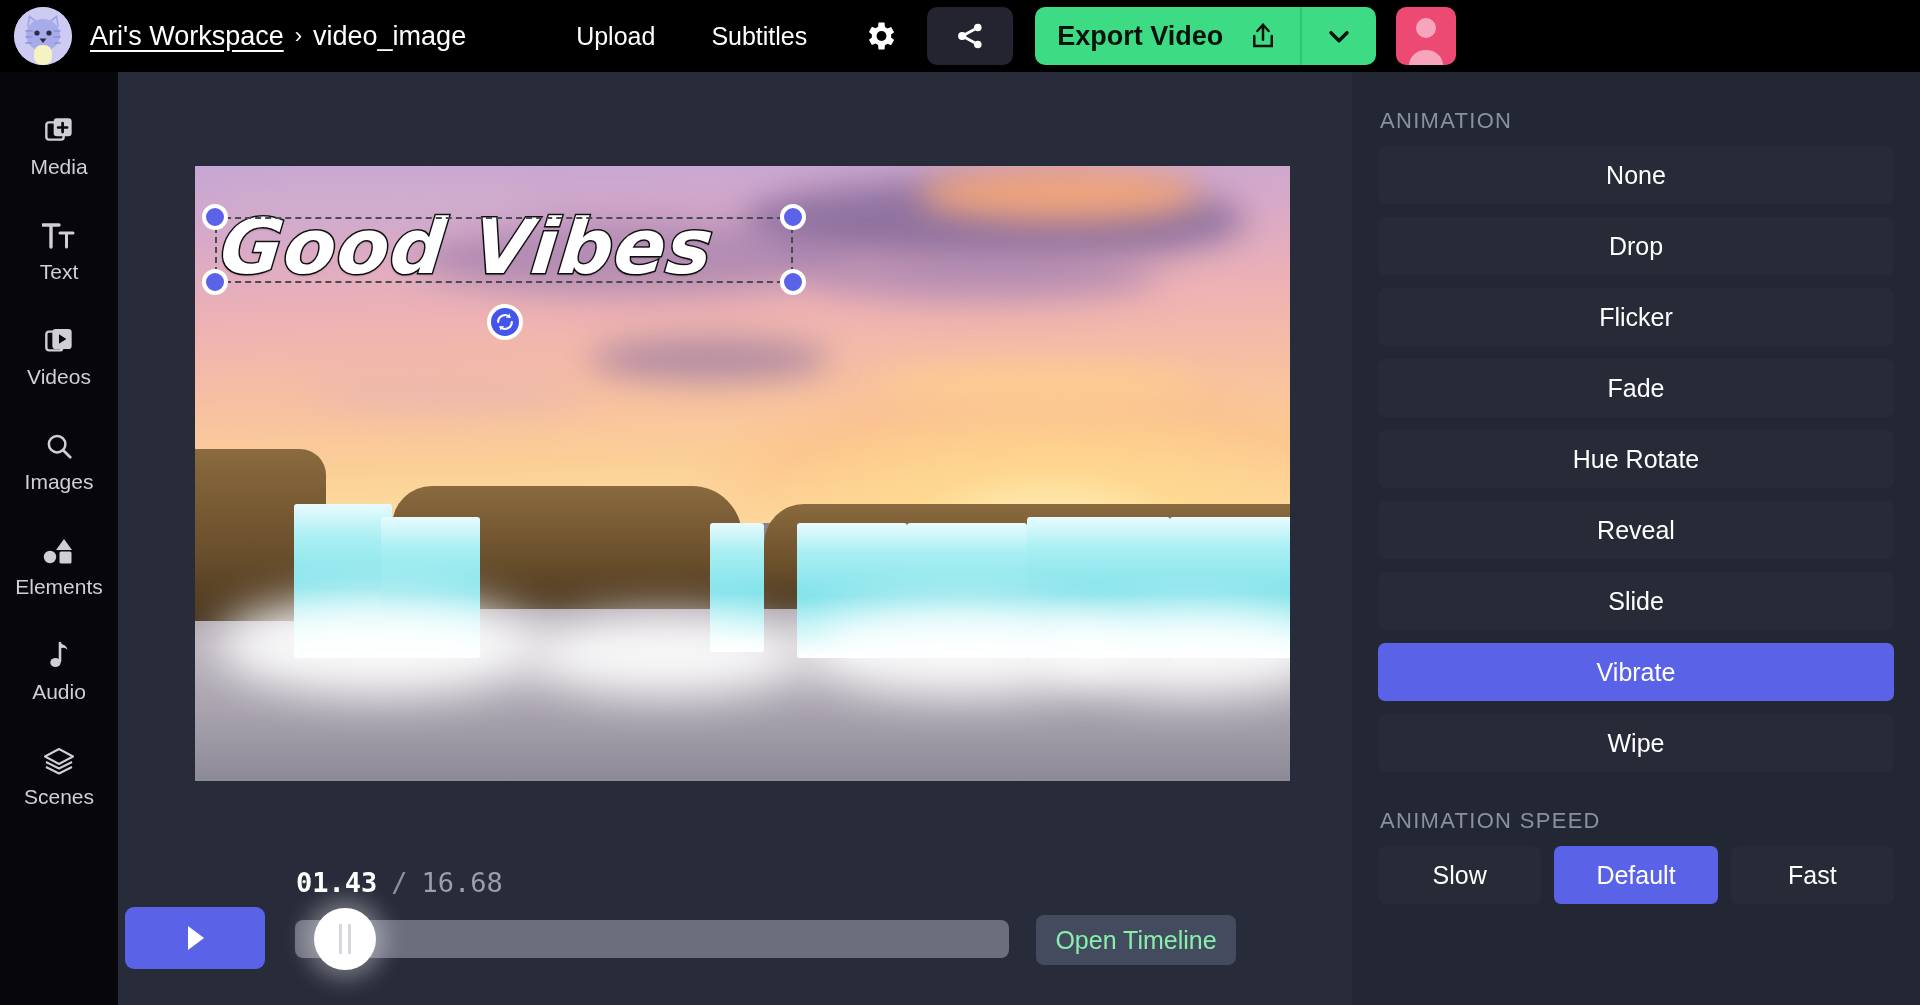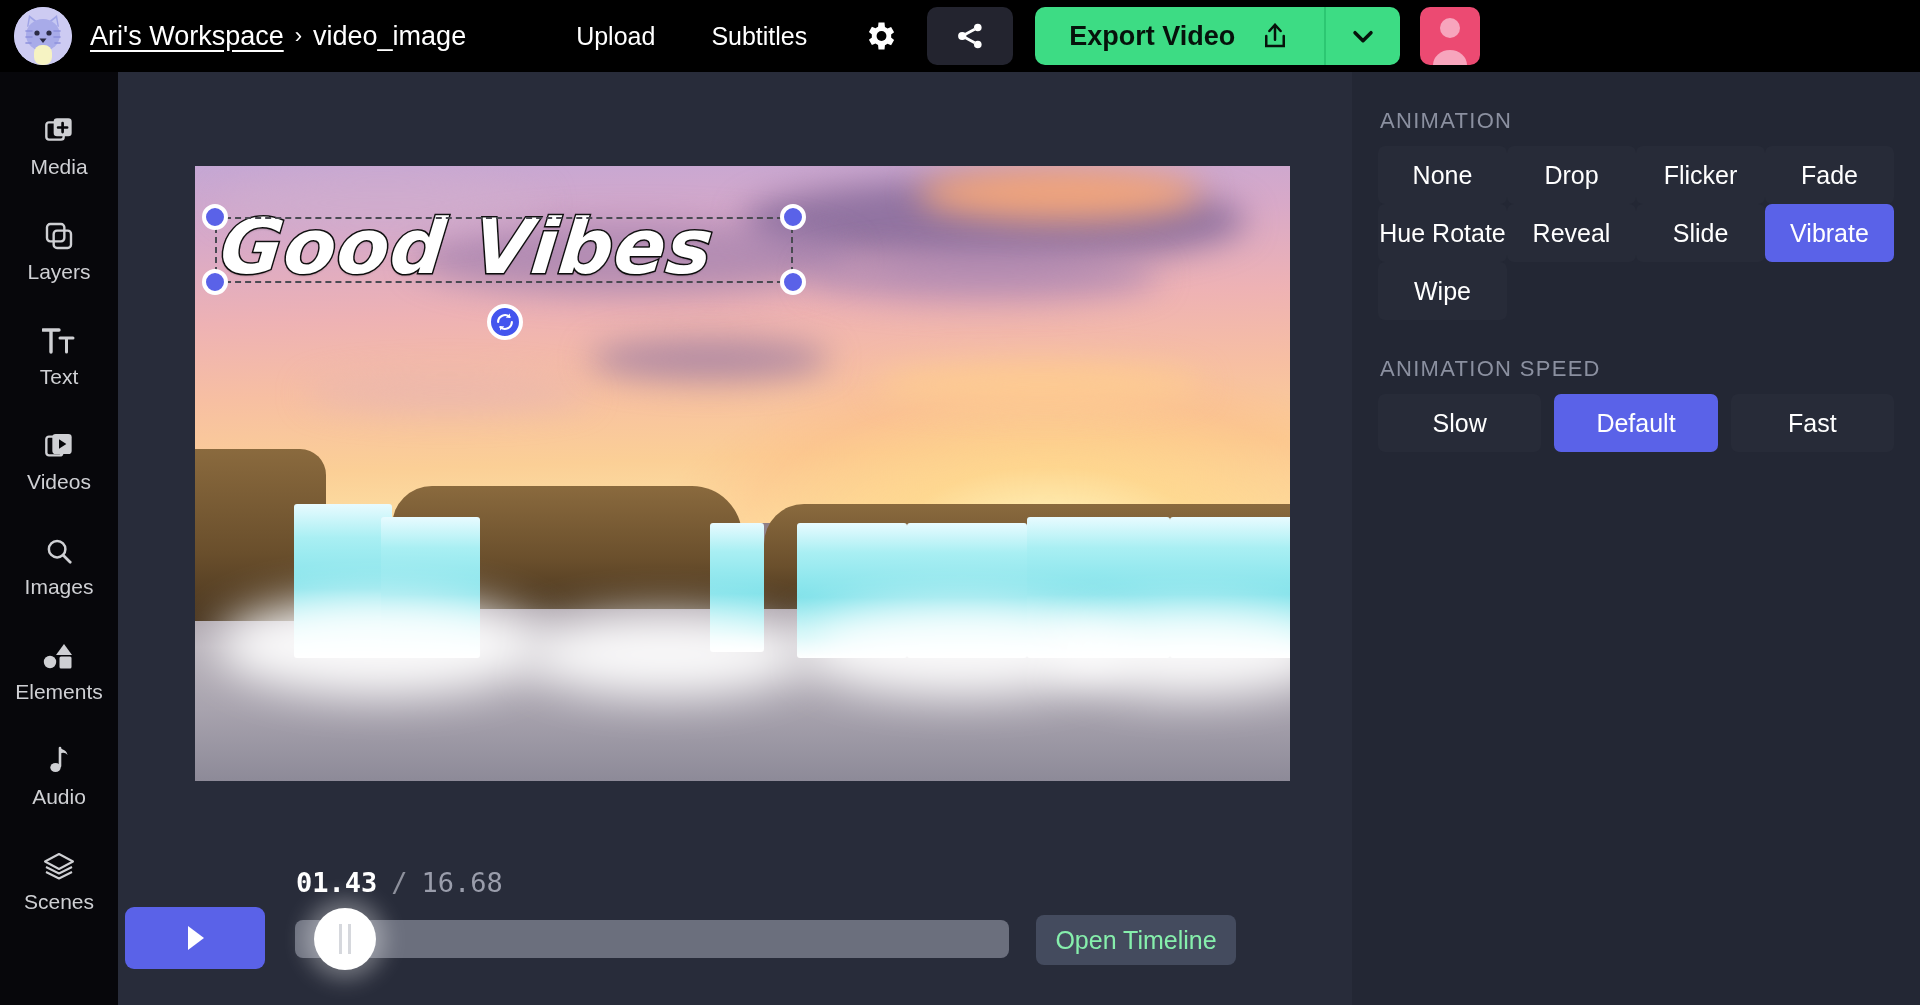--- a/index.html
+++ b/index.html
@@ -36,21 +36,21 @@
     align-items: center; justify-content: center; cursor: pointer;
   }
   .share-btn {
     width: 86px; height: 58px; margin-left: 24px; border-radius: 10px;
     background: #23242f; display: flex; align-items: center; justify-content: center; cursor: pointer;
   }
   .export-group { margin-left: 22px; display: flex; align-items: center; height: 58px; }
   .export-btn {
     height: 58px; background: #3ddc84; border-radius: 10px 0 0 10px;
     display: flex; align-items: center; justify-content: center; gap: 25px;
-    padding: 0 34px; cursor: pointer;
+    padding: 0 22px; cursor: pointer;
   }
   .export-btn span { color: #06120b; font-size: 27px; font-weight: bold; white-space: nowrap; }
   .export-caret {
     width: 76px; height: 58px; background: #3ddc84; border-radius: 0 10px 10px 0;
     border-left: 2px solid #2cc772; display: flex; align-items: center; justify-content: center; cursor: pointer;
   }
   .user-avatar {
     width: 60px; height: 58px; margin-left: 20px; margin-right: 12px; border-radius: 10px;
     background: #ec4a72; display: flex; align-items: flex-end; justify-content: center;
     overflow: hidden; cursor: pointer; position: relative;
@@ -169,21 +169,21 @@
   }
   .tab.active { color: #ffffff; }
   .tab.active::after {
     content: ""; position: absolute; left: 12px; right: 12px; bottom: 0;
     height: 5px; background: #ffffff; border-radius: 2px;
   }
   .section-title {
     color: #8b90a0; font-size: 22px; letter-spacing: 1.3px;
     margin: 36px 0 12px 28px;
   }
-  .grid2 { display: grid; grid-template-columns: 1fr 1fr 1fr 1fr; padding: 0 26px; }
+  .grid2 { display: grid; grid-template-columns: 1fr; gap: 13px; padding: 0 26px; }
   .grid3 { display: grid; grid-template-columns: 1fr 1fr 1fr; gap: 13px; padding: 0 26px; }
   .opt {
     height: 58px; background: #272b38; border-radius: 7px; color: #ffffff;
     font-size: 25px; display: flex; align-items: center; justify-content: center; cursor: pointer;
   }
   .opt.sel { background: #5a62e8; }
 </style>
 </head>
 <body>
 
@@ -263,29 +263,20 @@
       <span class="side-icon">
         <svg width="32" height="32" viewBox="0 0 24 24">
           <rect x="2.5" y="5.5" width="13" height="13" rx="2" fill="none" stroke="#cfd0d4" stroke-width="1.8"></rect>
           <rect x="8" y="2.5" width="13.5" height="13.5" rx="2.5" fill="#cfd0d4"></rect>
           <path d="M14.7 6 v6.8 M11.3 9.4 h6.8" stroke="#07070b" stroke-width="2" stroke-linecap="round"></path>
         </svg>
       </span>
       <span class="side-label">Media</span>
     </div>
 
-    <div class="side-item">
-      <span class="side-icon">
-        <svg width="32" height="32" viewBox="0 0 24 24">
-          <rect x="3" y="3" width="13" height="13" rx="2.5" fill="none" stroke="#cfd0d4" stroke-width="1.8"></rect>
-          <rect x="8" y="8" width="13" height="13" rx="2.5" fill="none" stroke="#cfd0d4" stroke-width="1.8"></rect>
-        </svg>
-      </span>
-      <span class="side-label">Layers</span>
-    </div>
 
     <div class="side-item">
       <span class="side-icon">
         <svg width="34" height="30" viewBox="0 0 34 30">
           <path d="M1 4 H17 M9 4 V26" stroke="#cfd0d4" stroke-width="3.4" stroke-linecap="round"></path>
           <path d="M18 12 H31 M24.5 12 V26" stroke="#cfd0d4" stroke-width="3" stroke-linecap="round"></path>
         </svg>
       </span>
       <span class="side-label">Text</span>
     </div>

